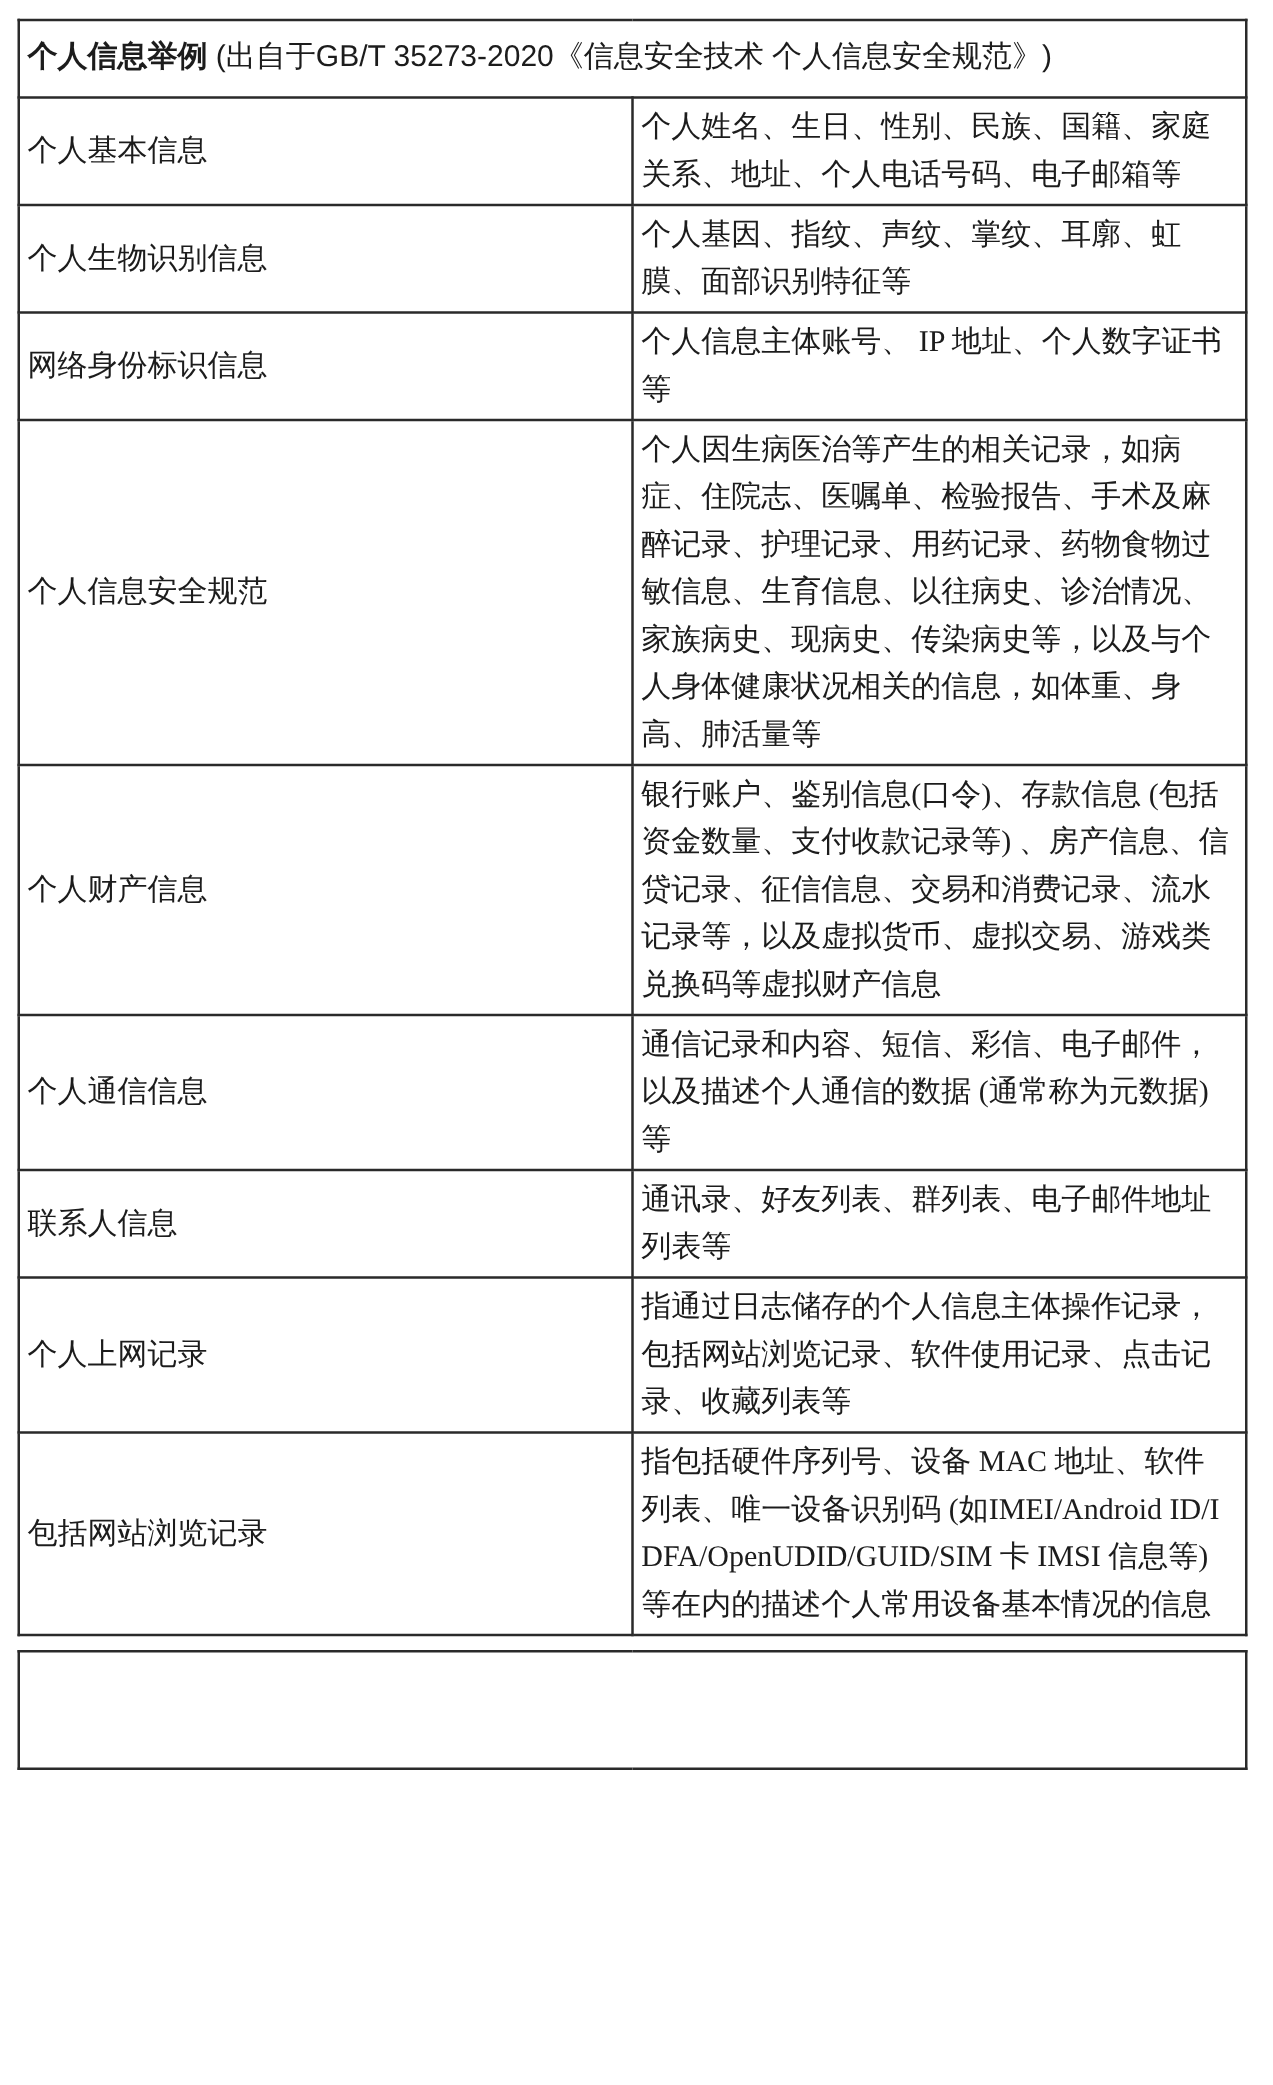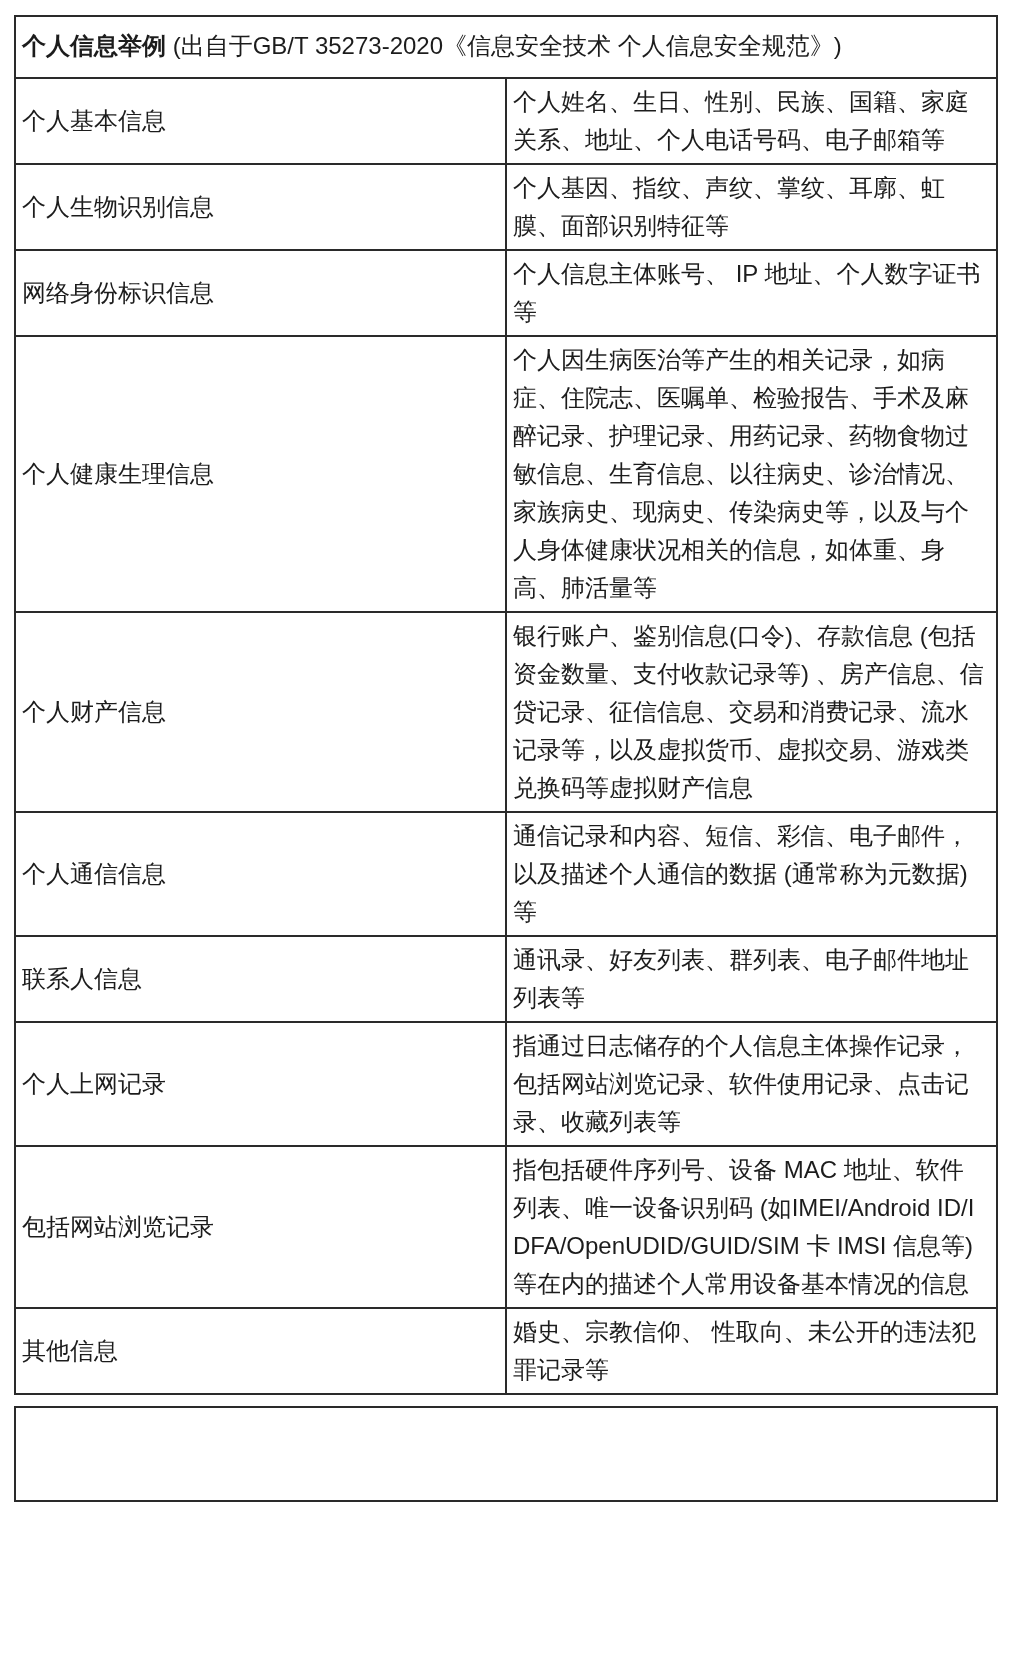--- a/index.html
+++ b/index.html
@@ -47,20 +47,21 @@
   }
   .title-bold {
     font-weight: bold;
   }
   td.cat {
     width: 214px;
     padding: 4px 4px 4px 6px;
   }
   td.examples {
     padding: 4px 10px 4px 6px;
+    font-family: Liberation Serif, serif;
   }
 </style>
 </head>
 <body>
 
 <div class="sheet">
 
   <table class="info-table">
     <thead>
       <tr>
@@ -74,21 +75,21 @@
       </tr>
       <tr>
         <td class="cat">个人生物识别信息</td>
         <td class="examples">个人基因、指纹、声纹、掌纹、耳廓、虹膜、面部识别特征等</td>
       </tr>
       <tr>
         <td class="cat">网络身份标识信息</td>
         <td class="examples">个人信息主体账号、 IP 地址、个人数字证书等</td>
       </tr>
       <tr>
-        <td class="cat">个人健康生理信息</td>
+        <td class="cat">个人信息安全规范</td>
         <td class="examples">个人因生病医治等产生的相关记录，如病症、住院志、医嘱单、检验报告、手术及麻醉记录、护理记录、用药记录、药物食物过敏信息、生育信息、以往病史、诊治情况、家族病史、现病史、传染病史等，以及与个人身体健康状况相关的信息，如体重、身高、肺活量等</td>
       </tr>
       <tr>
         <td class="cat">个人财产信息</td>
         <td class="examples">银行账户、鉴别信息(口令)、存款信息 (包括资金数量、支付收款记录等) 、房产信息、信贷记录、征信信息、交易和消费记录、流水记录等，以及虚拟货币、虚拟交易、游戏类兑换码等虚拟财产信息</td>
       </tr>
       <tr>
         <td class="cat">个人通信信息</td>
         <td class="examples">通信记录和内容、短信、彩信、电子邮件，以及描述个人通信的数据 (通常称为元数据) 等</td>
       </tr>
@@ -97,24 +98,20 @@
         <td class="examples">通讯录、好友列表、群列表、电子邮件地址列表等</td>
       </tr>
       <tr>
         <td class="cat">个人上网记录</td>
         <td class="examples">指通过日志储存的个人信息主体操作记录，包括网站浏览记录、软件使用记录、点击记录、收藏列表等</td>
       </tr>
       <tr>
         <td class="cat">包括网站浏览记录</td>
         <td class="examples">指包括硬件序列号、设备 MAC 地址、软件列表、唯一设备识别码 (如IMEI/Android ID/IDFA/OpenUDID/GUID/SIM 卡 IMSI 信息等) 等在内的描述个人常用设备基本情况的信息</td>
       </tr>
-      <tr>
-        <td class="cat">其他信息</td>
-        <td class="examples">婚史、宗教信仰、 性取向、未公开的违法犯罪记录等</td>
-      </tr>
     </tbody>
   </table>
 
   <table class="info-table">
     <thead>
       <tr>
         <th class="title-cell tall" colspan="2"></th>
       </tr>
     </thead>
 

